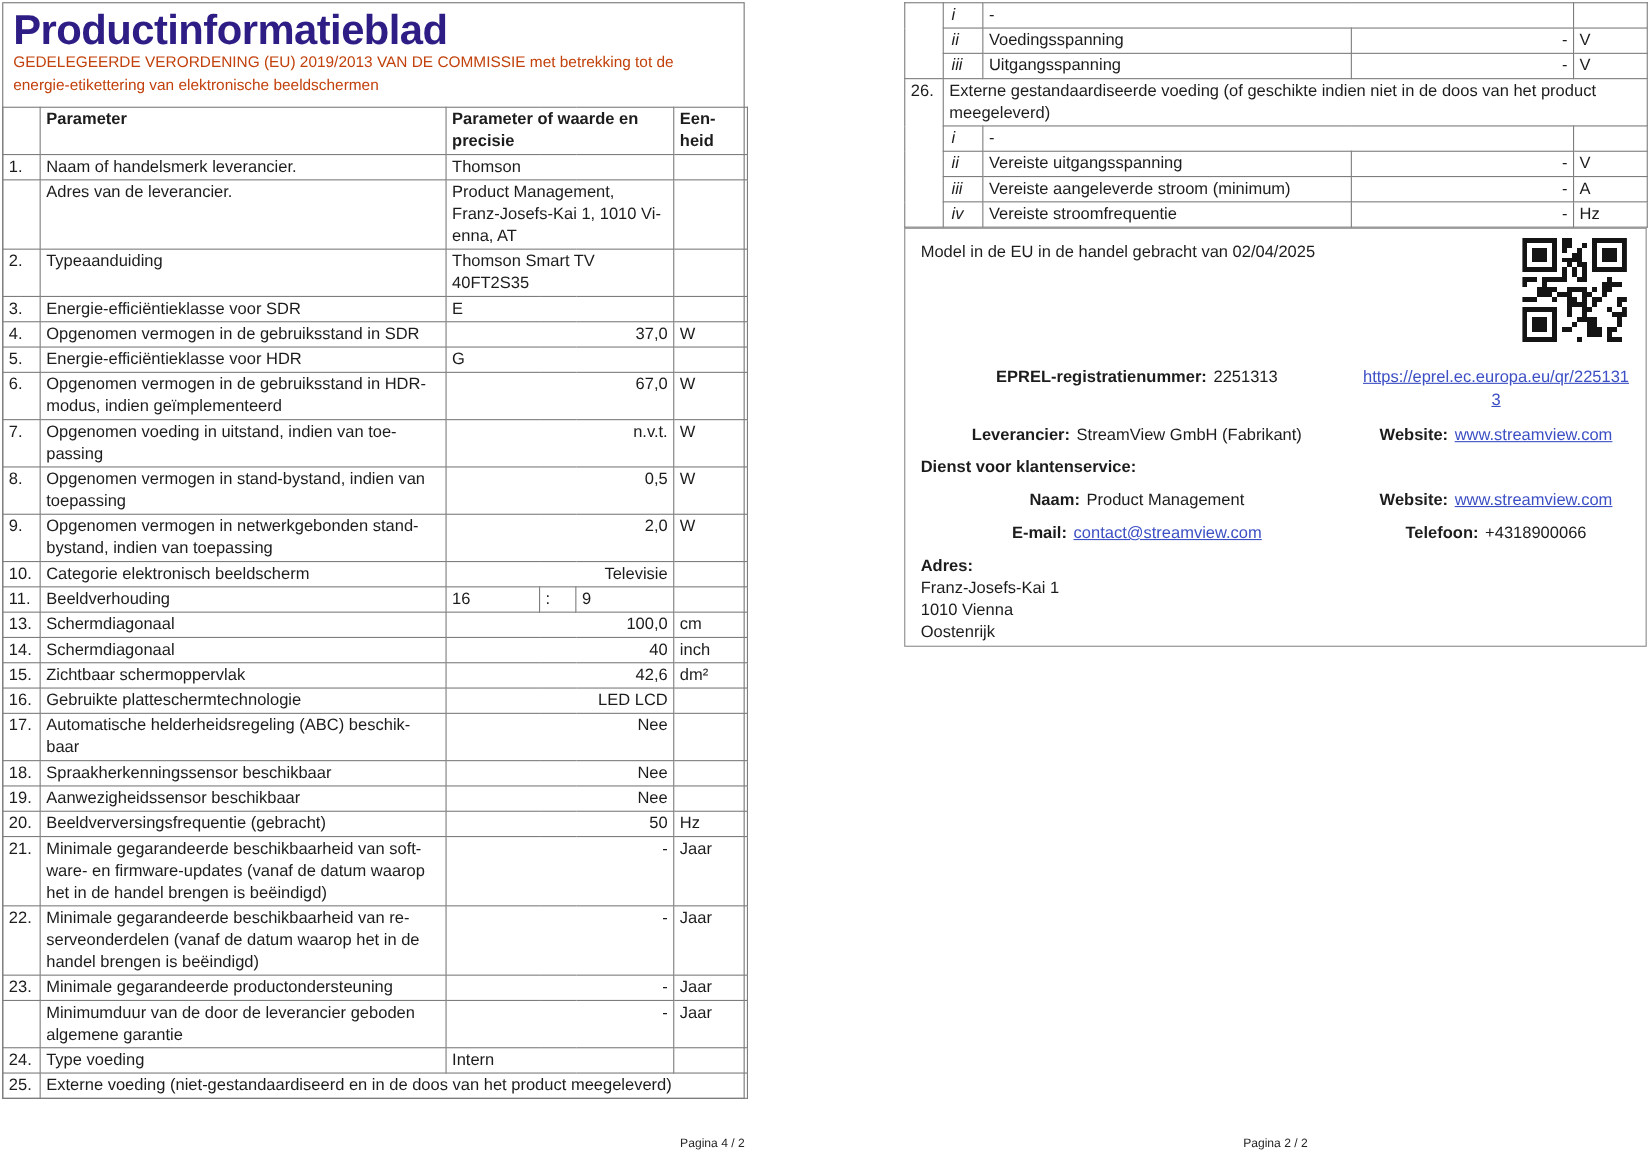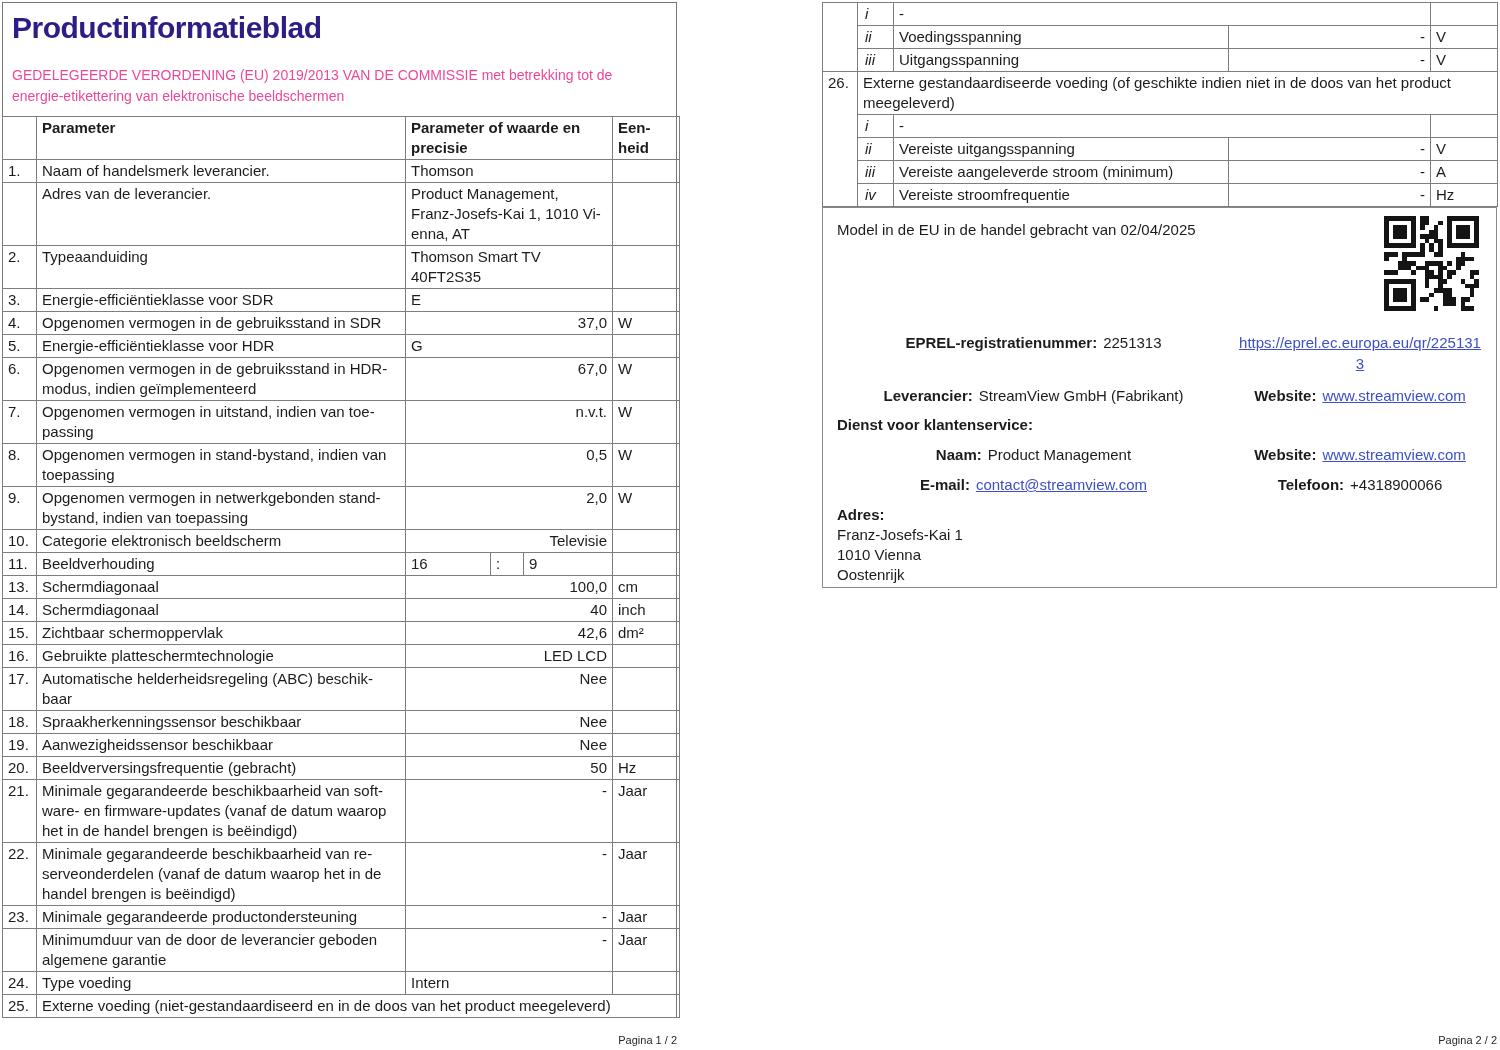--- a/index.html
+++ b/index.html
@@ -2,22 +2,22 @@
 <html><head>
 <meta charset="utf-8">
 <style>
   * { box-sizing: border-box; }
   html,body { margin:0; padding:0; width:1500px; height:1050px; background:#fff;
     font-family:"Liberation Sans", sans-serif; color:#1c1c1c; overflow:hidden; }
   .page { position:absolute; }
   
   .page1 { left:2px; top:2px; width:675px; border:1px solid #757575; background:#fff; }
   .titlebox { padding:7px 9px 9px 9px; }
-  .doc-title { margin:0; font-size:30px; line-height:36px; font-weight:bold; color:#2e1d85; letter-spacing:-0.5px; }
-  .doc-subtitle { margin:19px 0 0 0; font-size:14px; line-height:21px; white-space:pre-line; color:#ec4899; }
+  .doc-title { margin:0; font-size:38px; line-height:36px; font-weight:bold; color:#2e1d85; letter-spacing:-0.5px; }
+  .doc-subtitle { margin:0 0 0 0; font-size:14px; line-height:21px; white-space:pre-line; color:#c2410c; }
   table { border-collapse:collapse; table-layout:fixed; width:675px; }
   td, th { border:1px solid #7d7d7d; font-size:15px; line-height:20px; padding:1px 5px;
     vertical-align:top; font-weight:normal; text-align:left; white-space:pre-line; overflow:hidden; }
   .page1 table { border-top:1px solid #7d7d7d; margin-left:-1px; margin-bottom:-1px; width:677px;border-radius:17px; }
   th { font-weight:bold; }
   td.num { padding-right:4px; }
   td.c { }
   td.r { text-align:right; }
   td.l { text-align:left; }
   
@@ -33,21 +33,21 @@
   .gap-lev { margin-top:11px; }
   .gap-dienst { margin-top:8px; }
   .gap-sm { margin-top:9px; }
   .addr-line { line-height:20px; }
   a.link, span.link { color:#3c4fc4; text-decoration:underline; cursor:pointer; word-break:break-all; }
   .qr { position:absolute; top:8px; right:17px; width:95px; height:95px; }
   
   .pagefoot { position:absolute; top:1033px; width:675px; text-align:right;
     font-size:11px; line-height:14px; color:#262626; }
   .pf1 { left:2px; }
-  .pf2 { left:822px; }
+  .pf2 { left:822px;text-align:center; }
 </style>
 </head>
 <body>
 
 <div class="page page1">
   <div class="titlebox">
     <h1 class="doc-title">Productinformatieblad</h1>
     <p class="doc-subtitle">GEDELEGEERDE VERORDENING (EU) 2019/2013 VAN DE COMMISSIE met betrekking tot de
 energie-etikettering van elektronische beeldschermen</p>
   </div>
@@ -112,21 +112,21 @@
         </tr>
         <tr>
           <td class="num">6.</td>
           <td class="l">Opgenomen vermogen in de gebruiksstand in HDR-
 modus, indien geïmplementeerd</td>
           <td class="r" colspan="3">67,0</td>
           <td class="l">W</td>
         </tr>
         <tr>
           <td class="num">7.</td>
-          <td class="l">Opgenomen vermogen in uitstand, indien van toe-
+          <td class="l">Opgenomen voeding in uitstand, indien van toe-
 passing</td>
           <td class="r" colspan="3">n.v.t.</td>
           <td class="l">W</td>
         </tr>
         <tr>
           <td class="num">8.</td>
           <td class="l">Opgenomen vermogen in stand-bystand, indien van
 toepassing</td>
           <td class="r" colspan="3">0,5</td>
           <td class="l">W</td>
@@ -236,21 +236,21 @@
           <td class="l" colspan="3">Intern</td>
           <td class="l"></td>
         </tr>
         <tr>
           <td class="num">25.</td>
           <td class="l" colspan="5">Externe voeding (niet-gestandaardiseerd en in de doos van het product meegeleverd)</td>
         </tr>
       </tbody>
   </table>
 </div>
-<div class="pagefoot pf1">Pagina 1 / 2</div>
+<div class="pagefoot pf1">Pagina 4 / 2</div>
 
 <table class="p2table">
   <colgroup>
       <col style="width:35px">
       <col style="width:36px">
       <col style="width:335px">
       <col style="width:202px">
       <col style="width:67px">
     </colgroup>
   <tbody>

